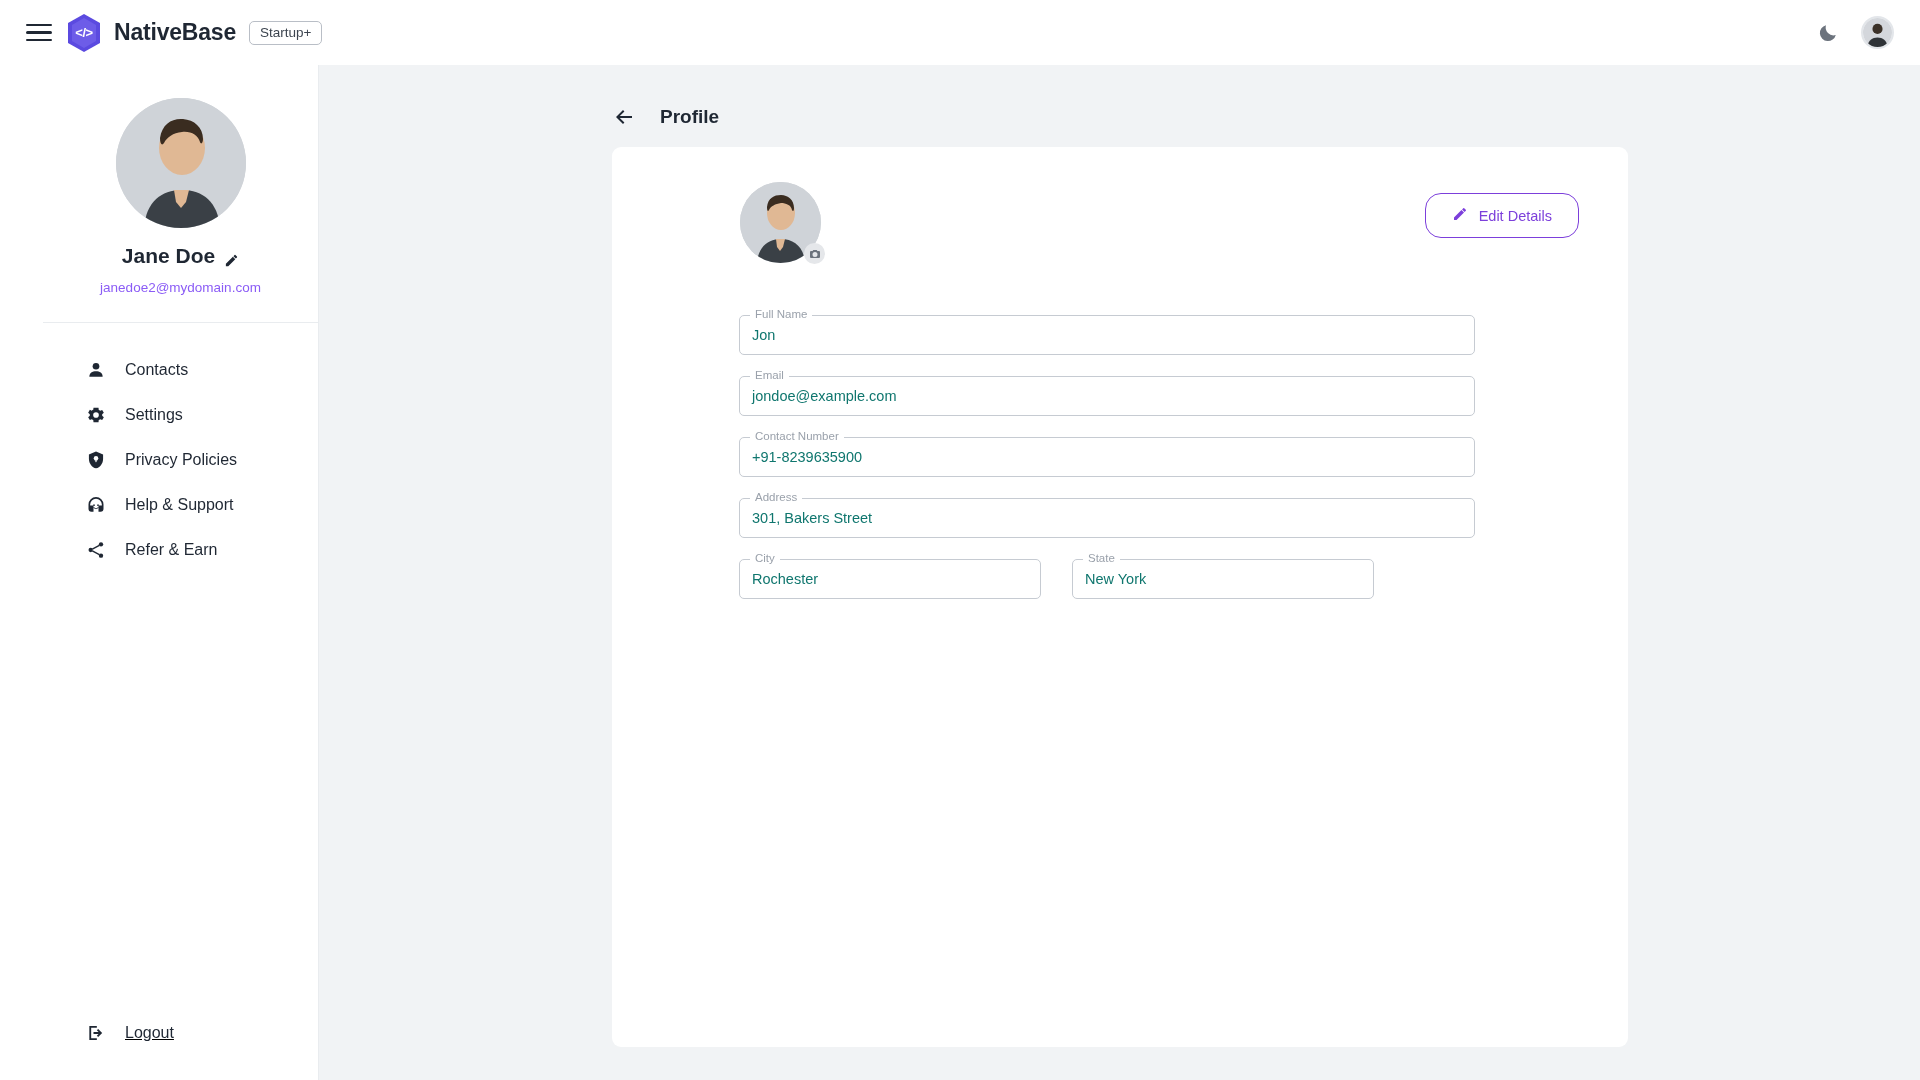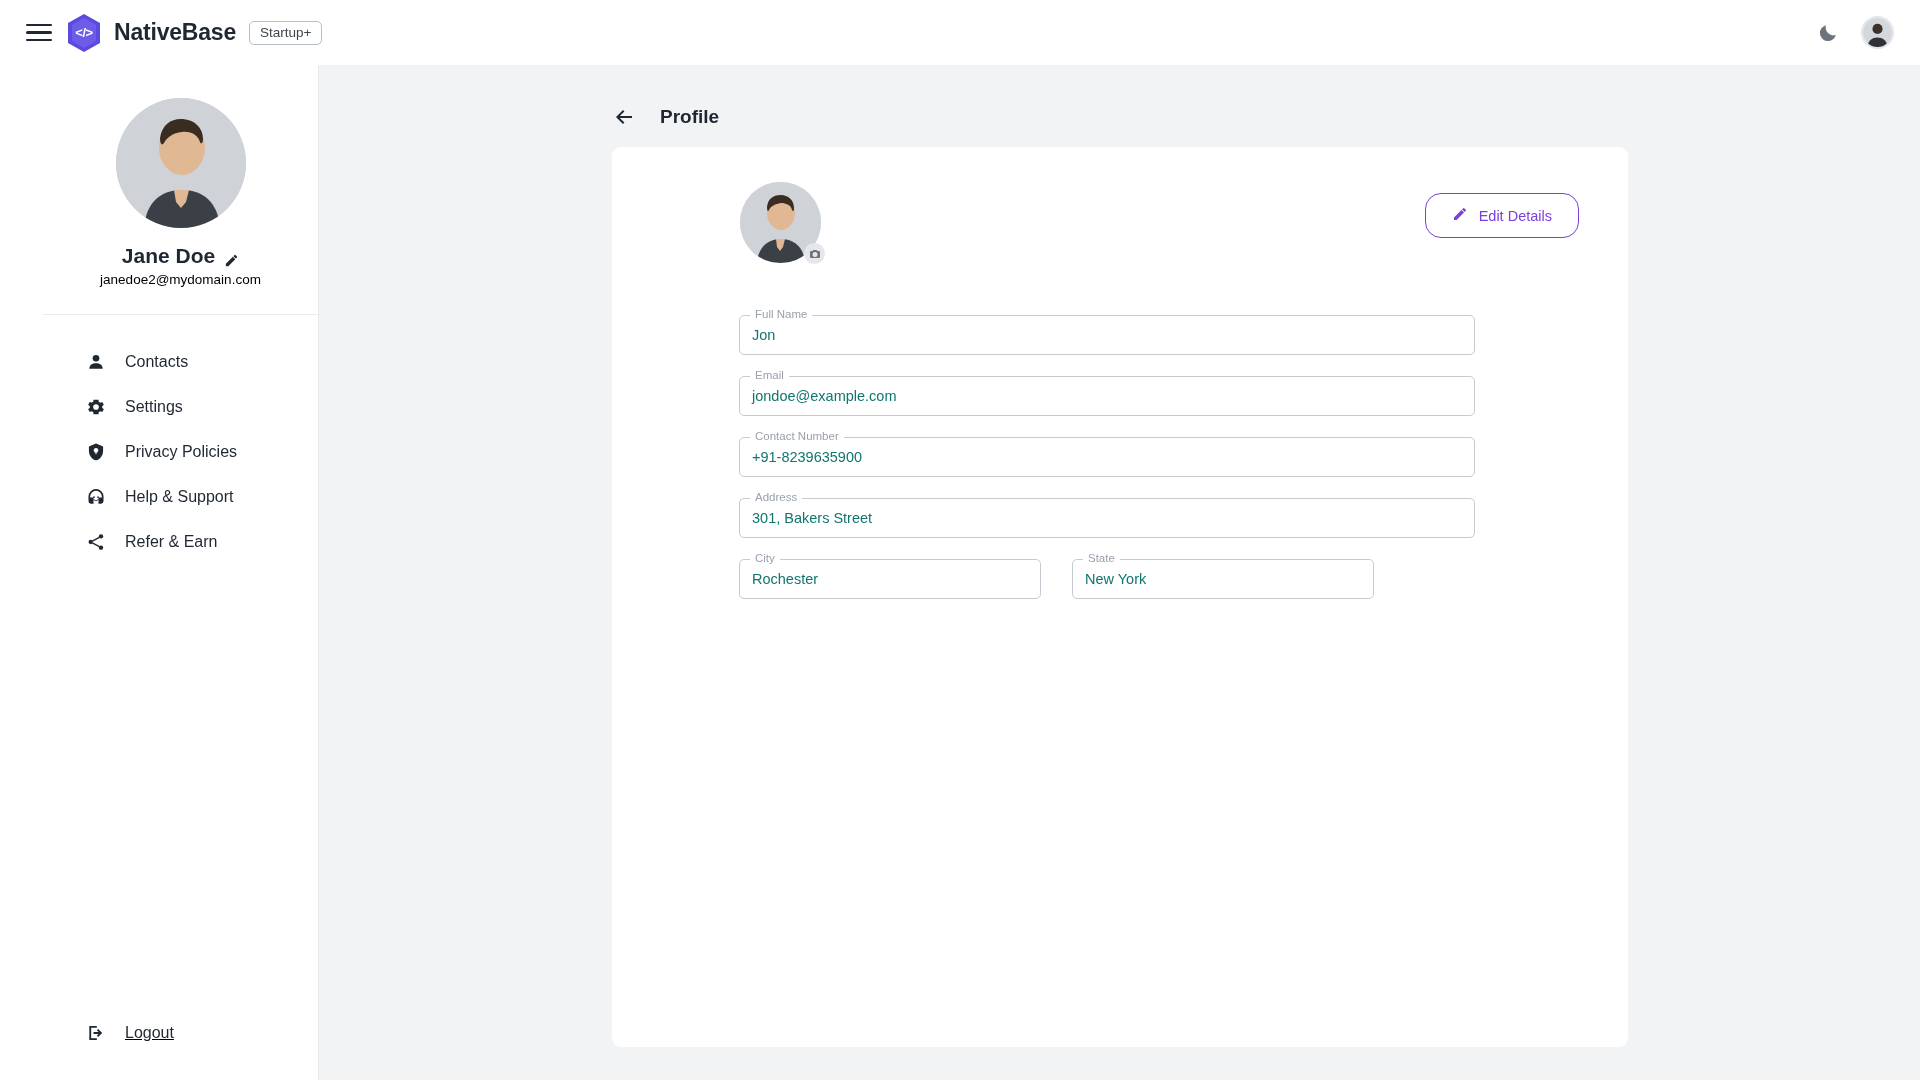--- a/index.html
+++ b/index.html
@@ -48,21 +48,21 @@
     border-bottom:1px solid #e9ecef; }
   .profile-pic {
     width:130px; height:130px; border-radius:50%; margin:0 auto 16px;
     overflow:hidden; background:#cfd3d8;
   }
   .profile-name {
     font-size:21px; font-weight:700; color:#1f2733;
     display:flex; align-items:center; justify-content:center; gap:9px;
   }
   .pencil-sm { width:15px; height:15px; }
-  .profile-email { font-size:13.5px; color:#000000; margin-top:4px; }
+  .profile-email { font-size:13.5px; color:#8b5cf6; margin-top:12px; }
 
   .nav { padding-top:24px; }
   .nav-item {
     display:flex; align-items:center; gap:19px;
     padding:12px 0 12px 34px; cursor:pointer;
     font-size:16px; color:#1f2733; font-weight:400;margin-left:8px;
   }
   .nav-icon { width:21px; height:21px; flex:none; display:flex;
     align-items:center; justify-content:center; }
   .nav-icon svg { display:block; }

